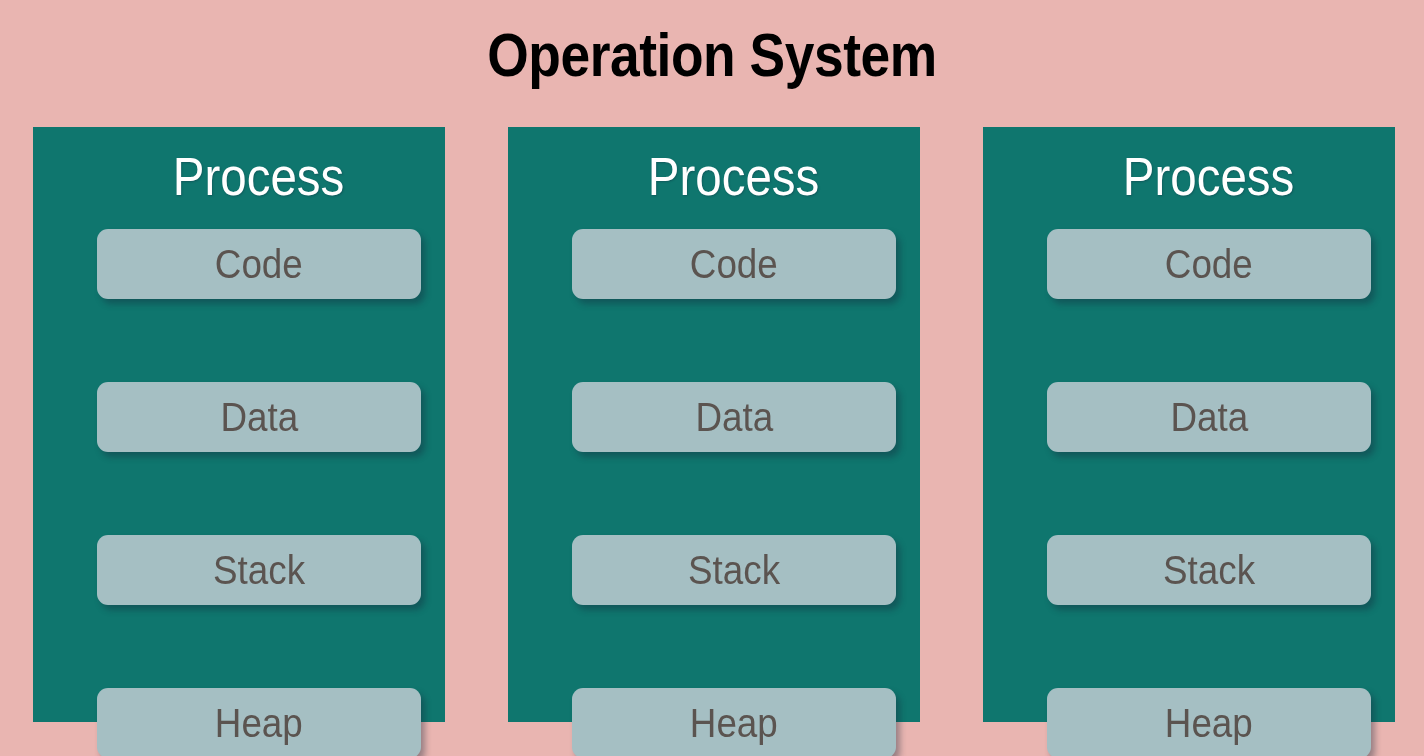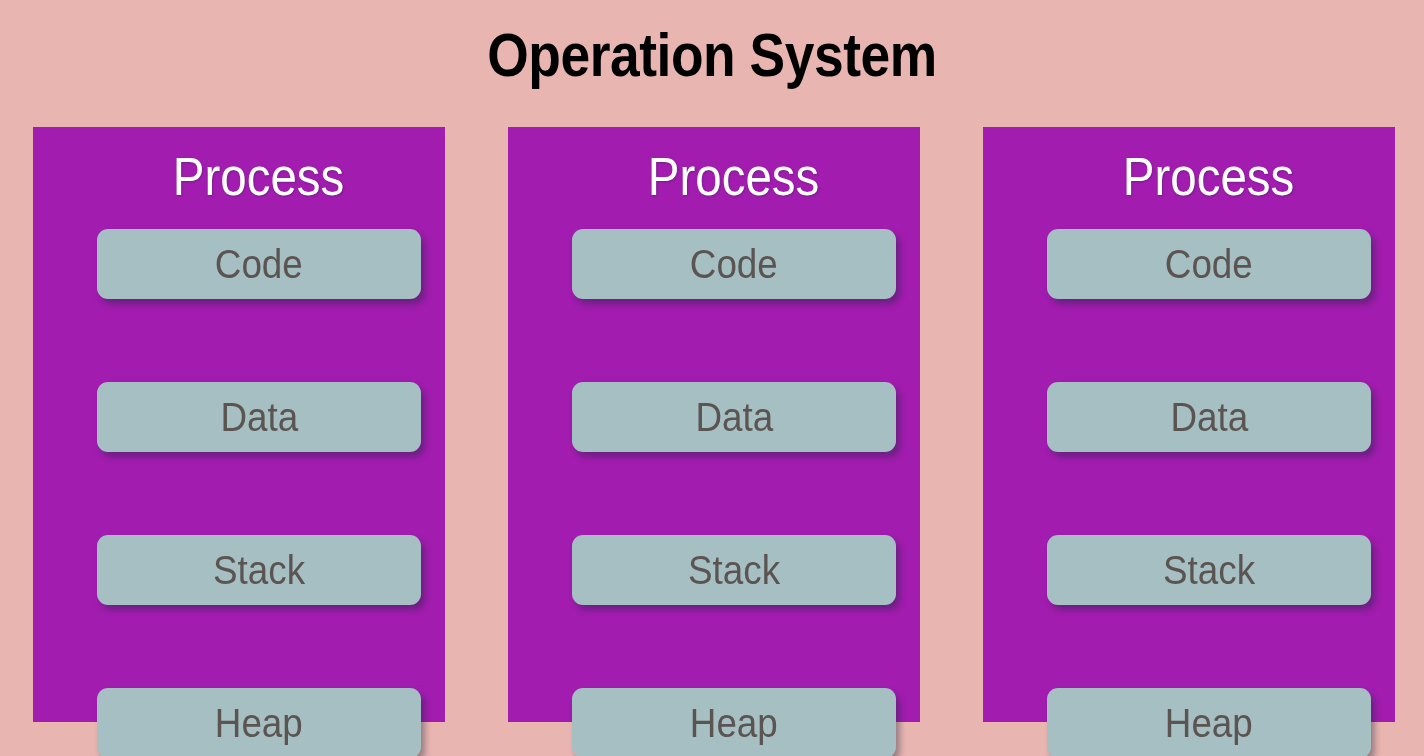--- a/index.html
+++ b/index.html
@@ -48,21 +48,21 @@
     height: 595px;
     display: flex;
     flex-direction: row;
     justify-content: space-between;
     align-items: stretch;
   }
 
   .process-box {
     width: 412px;
     height: 595px;
-    background: #a21caf;
+    background: #0f766e;
     box-sizing: border-box;
     display: flex;
     flex-direction: column;
     align-items: center;
     position: relative;
     padding-left: 40px;
   }
 
   .process-title {
     margin-top: 18px;

